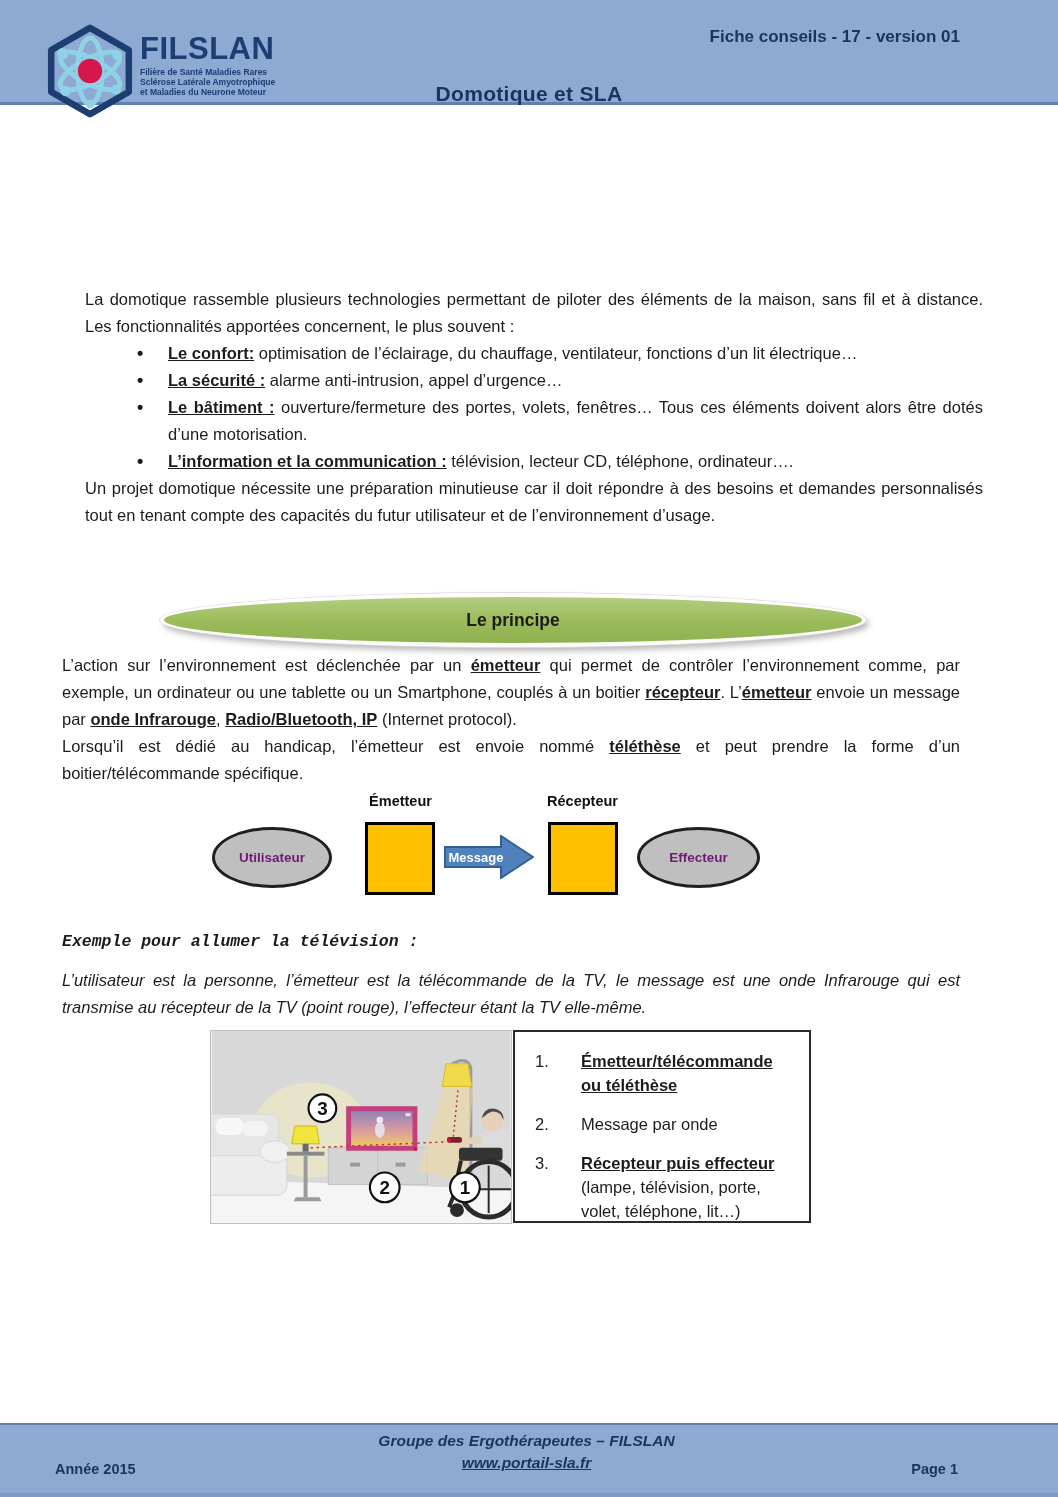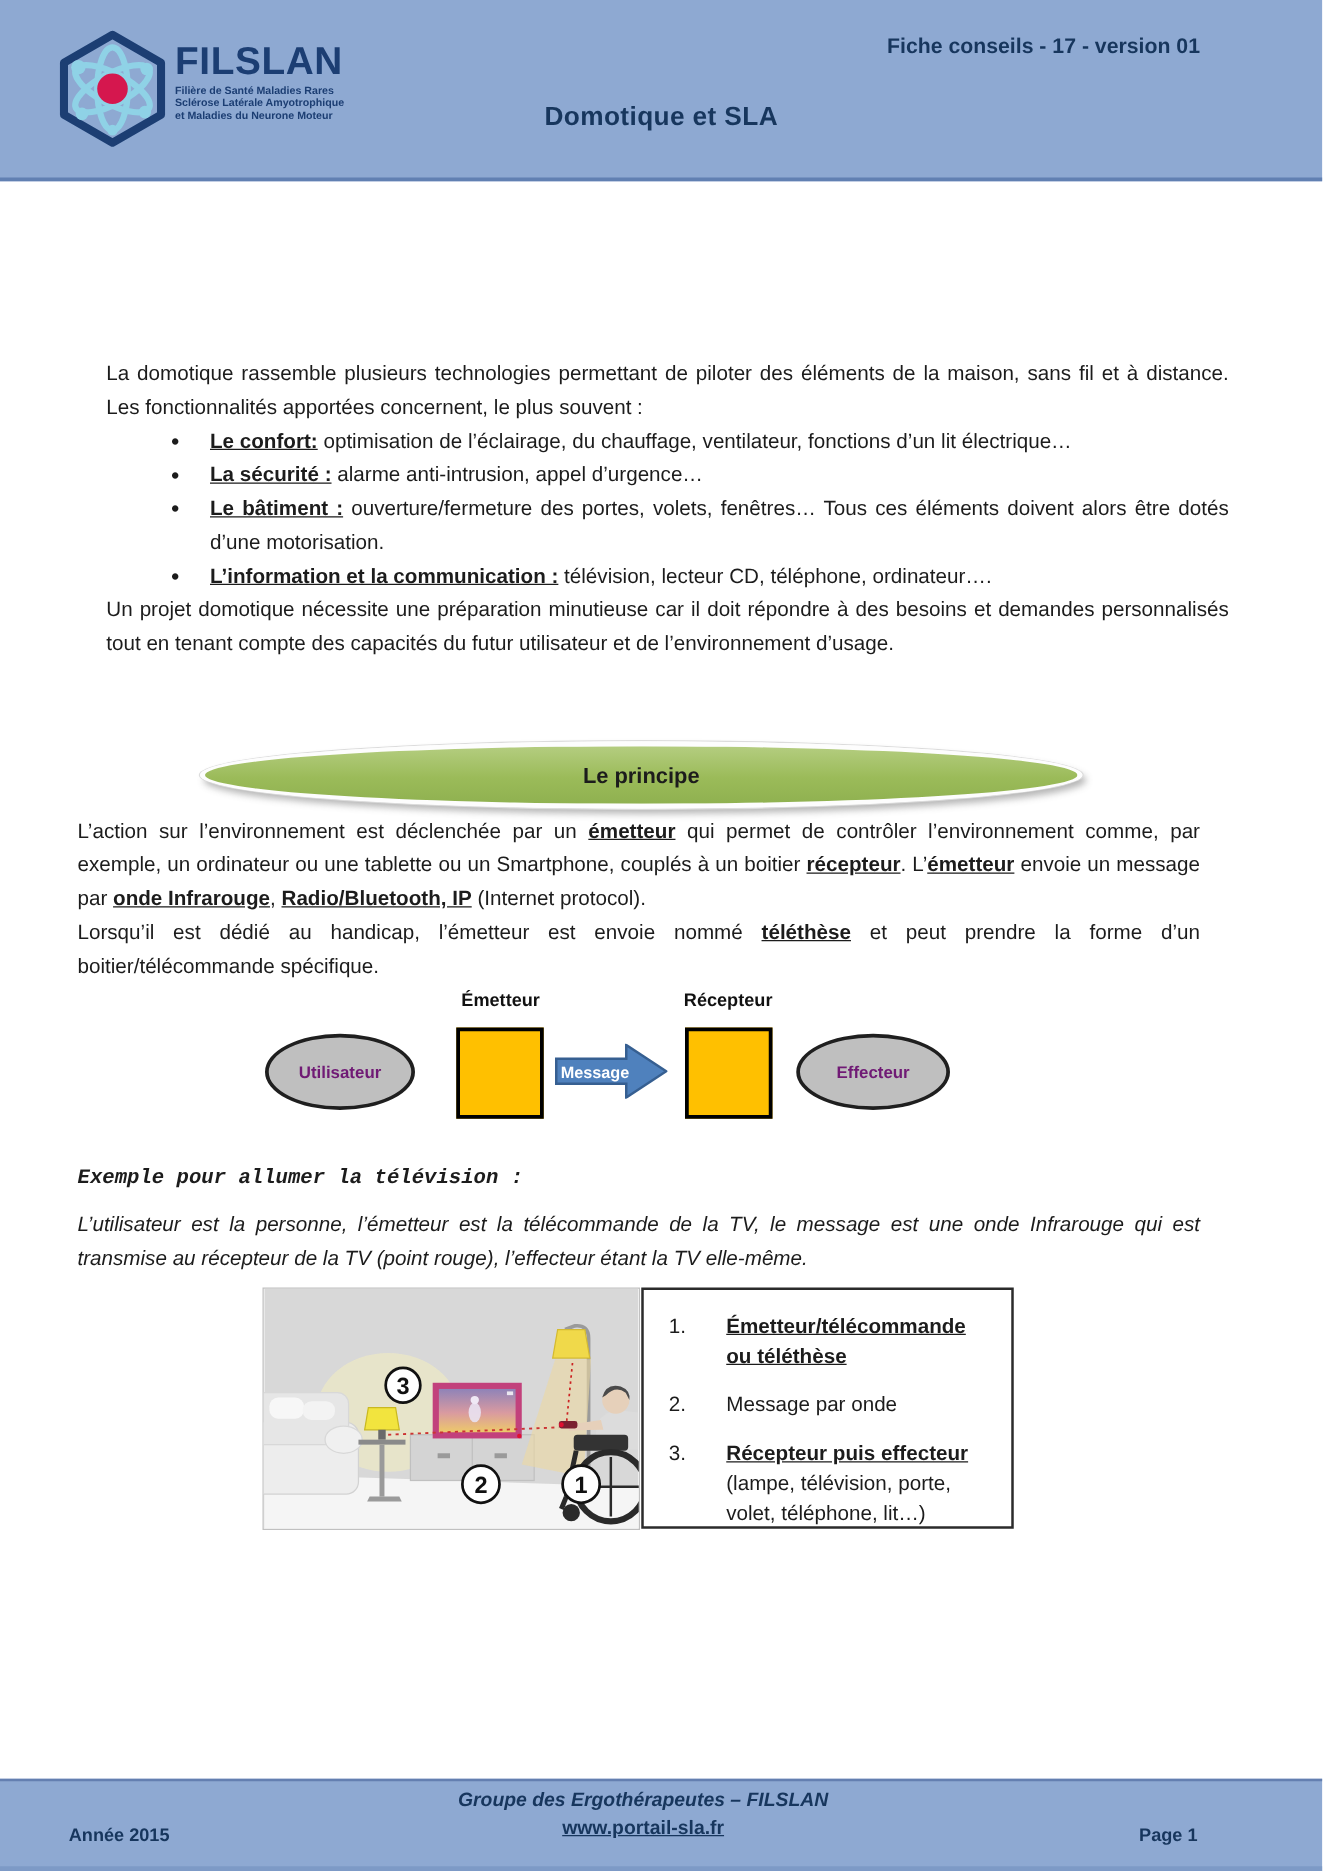--- a/index.html
+++ b/index.html
@@ -1,20 +1,20 @@
 <!DOCTYPE html>
 <html><head>
 <meta charset="utf-8">
 <style>
   html,body{margin:0;padding:0;background:#fff;}
   .page{position:relative;width:1058px;height:1497px;background:#ffffff;overflow:hidden;
         font-family:"Liberation Sans",sans-serif;color:#1a1a1a;}
 
   
-  .header{position:absolute;top:0;left:0;width:1058px;height:145px;background:#8ea9d2;
+  .header{position:absolute;top:0;left:0;width:1058px;height:105px;background:#8ea9d2;
           border-bottom:3px solid #6180b2;box-sizing:border-box;}
   .logo{position:absolute;left:44px;top:10px;display:flex;}
   .logo-text{margin-left:4px;margin-top:24px;}
   .logo-name{font-size:31px;font-weight:bold;color:#1c3e73;letter-spacing:.5px;line-height:30px;}
   .logo-tagline{font-size:8.5px;color:#1c3e73;line-height:10px;margin-top:3px;font-weight:bold;}
   .badge{position:absolute;top:27px;right:98px;font-size:17px;font-weight:bold;color:#17365d;}
   .doc-title{position:absolute;top:82px;left:0;width:1058px;text-align:center;
              font-size:21px;font-weight:bold;color:#17365d;letter-spacing:.3px;}
 
   
@@ -65,23 +65,23 @@
   .legend{position:absolute;left:303px;top:0;width:298px;height:193px;background:#fff;
           border:2px solid #2b2b2b;padding:17px 12px 8px 20px;box-sizing:border-box;}
   .legend-item{display:flex;margin-bottom:15px;font-size:16.5px;line-height:24px;color:#1c1c1c;}
   .legend-num{width:46px;flex:none;}
   .legend-text{flex:1;}
 
   
   .footer{position:absolute;left:0;top:1423px;width:1058px;height:74px;background:#8ea9d2;
           border-top:2px solid #647fb0;border-bottom:4px solid #7d9ac6;box-sizing:border-box;}
   .footer-left{position:absolute;left:55px;top:36px;font-size:14.5px;font-weight:bold;color:#17365d;}
-  .footer-center{position:absolute;left:0;top:7px;width:1029px;text-align:center;color:#17365d;}
+  .footer-center{position:absolute;left:0;top:7px;width:1029px;text-align:center;color:#17365d;padding-left:12px;}
   .footer-group{font-size:15.5px;font-weight:bold;font-style:italic;}
-  .footer-url{display:inline-block;margin-top:4px;font-size:15.5px;font-weight:bold;
+  .footer-url{display:inline-block;margin-top:4px;font-size:15.5px;font-weight:bold;font-style:italic;
               text-decoration:underline;color:#17365d;text-align:center;}
   .footer-right{position:absolute;right:100px;top:36px;font-size:14.5px;font-weight:bold;color:#17365d;}
 </style>
 </head>
 <body>
 
 <div class="page">
 
   <div class="header">
     <div class="logo">

